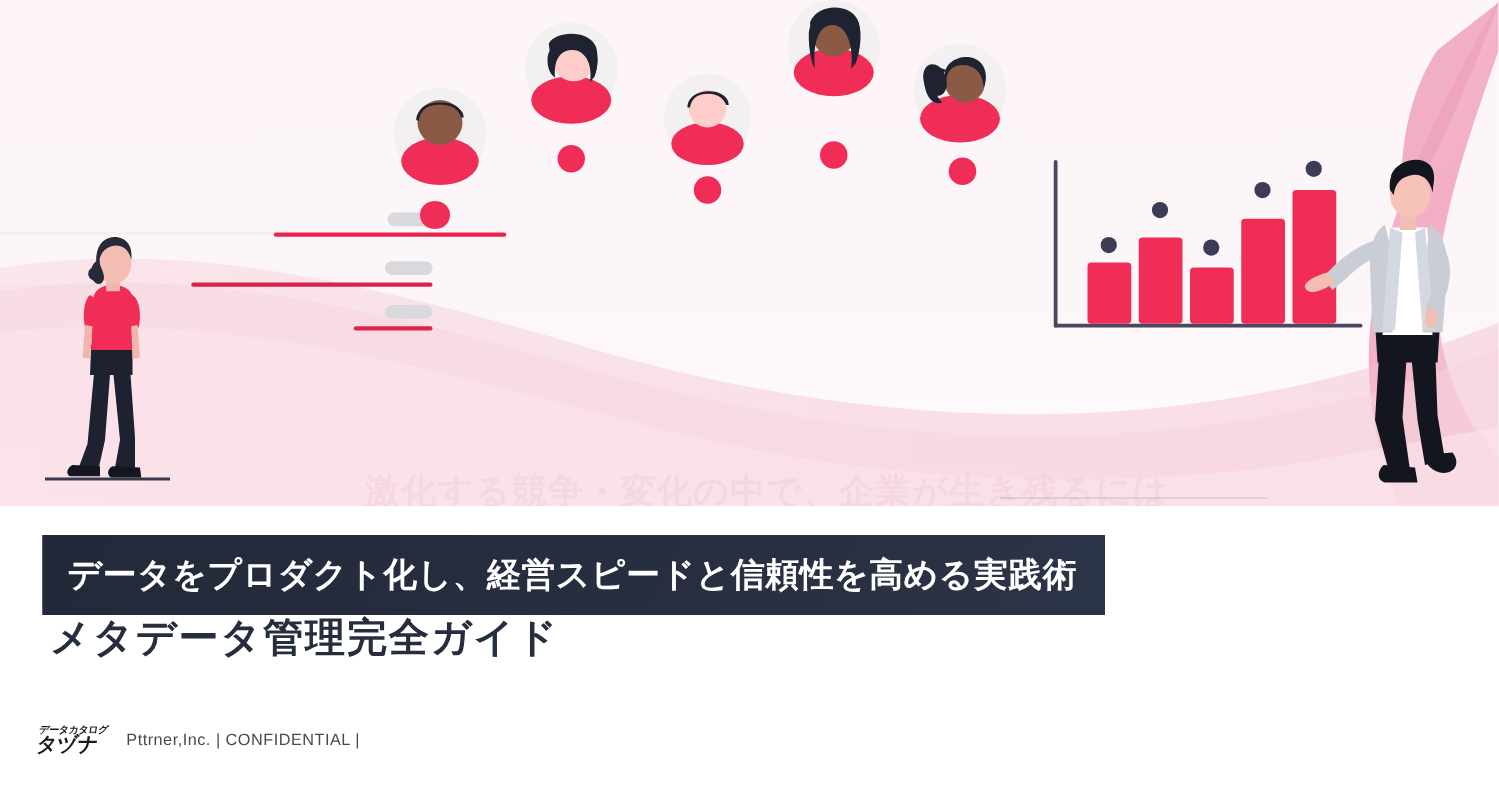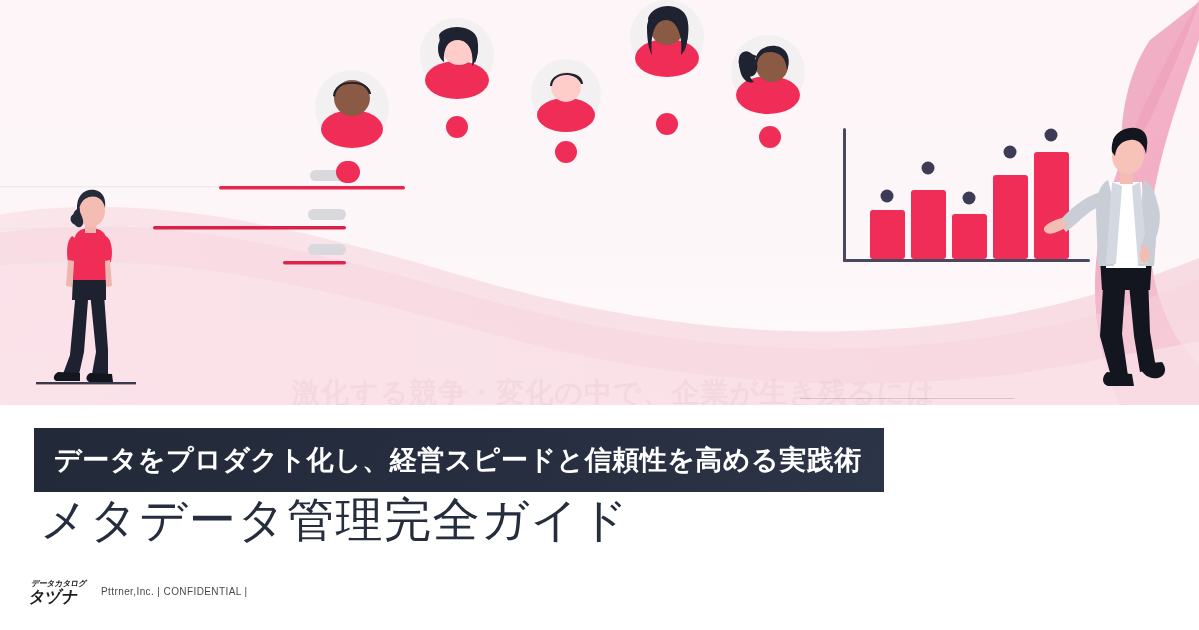--- a/index.html
+++ b/index.html
@@ -73,22 +73,22 @@
     letter-spacing:0.5px;
     line-height:1;
     white-space:nowrap;
   }
 
   
   .main-title {
     position:absolute;
     left:40px; top:492px;
     color:#262e3e;
-    font-size:47px;
-    font-weight:400;
+    font-size:32px;
+    font-weight:700;
     letter-spacing:1.5px;
     line-height:1.18;
     white-space:nowrap;
     z-index:6;
   }
 
   
   .footer {
     position:absolute;
     left:30px; top:580px;
@@ -109,21 +109,21 @@
     white-space:nowrap;
   }
   .logo-large {
     font-size:16px;
     font-weight:700;
     letter-spacing:0px;
     margin-top:1px;
     white-space:nowrap;
   }
   .footer-meta {
-    font-size:10px;
+    font-size:13px;
     color:#4a4a4a;
     letter-spacing:0.4px;
     white-space:nowrap;
     padding-bottom:2px;
   }
 </style>
 </head>
 <body>
 
 <div class="slide">

